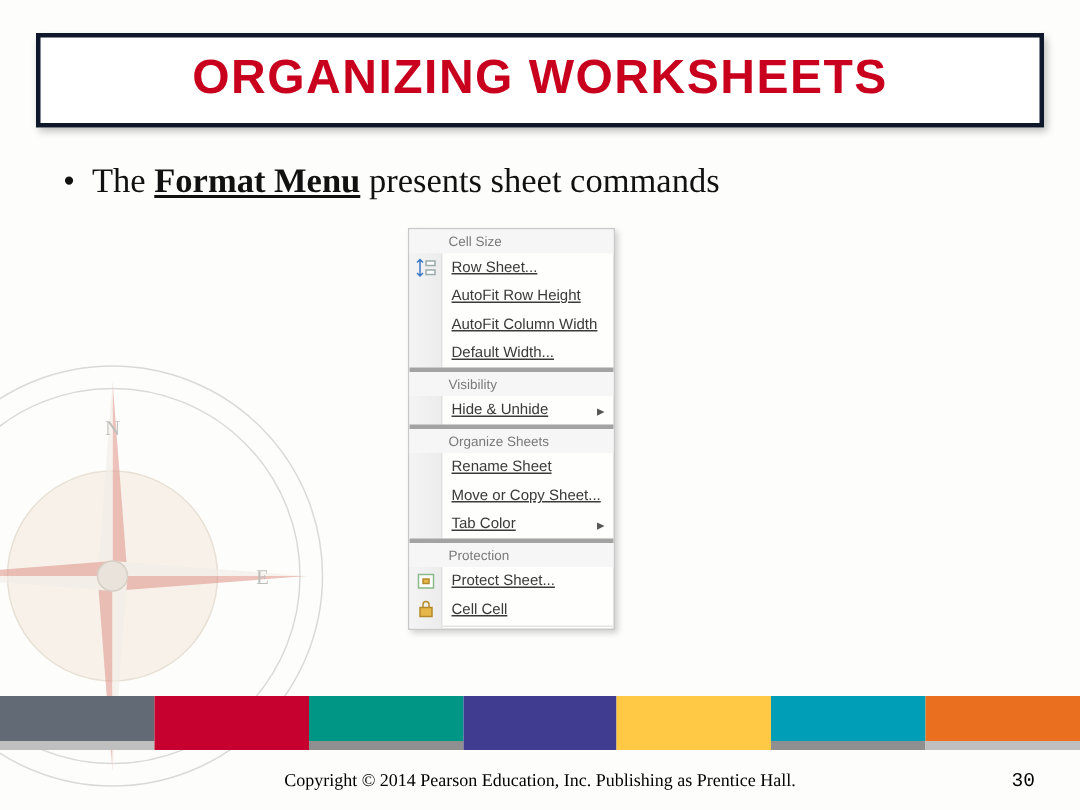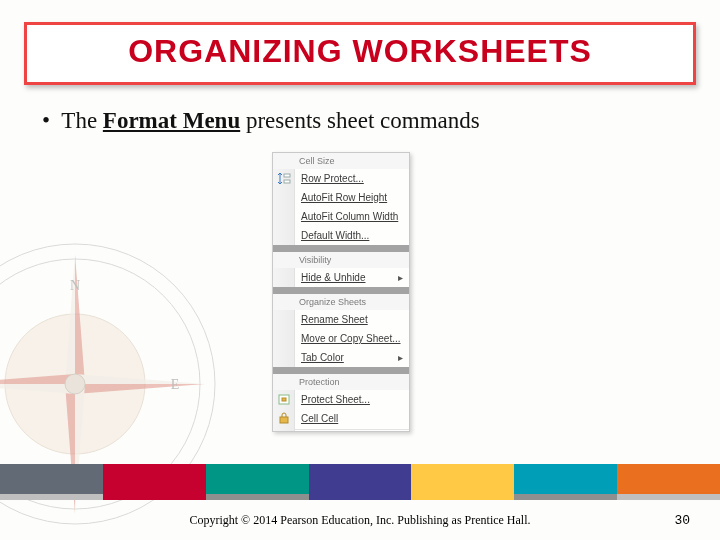--- a/index.html
+++ b/index.html
@@ -3,21 +3,21 @@
 <meta charset="utf-8">
 <style>
   * { margin: 0; padding: 0; box-sizing: border-box; }
   body { width: 720px; height: 540px; font-family: Georgia, serif; background: #fdfdfb; position: relative; overflow: hidden; }
 
   .title-box {
     position: absolute;
     top: 22px;
     left: 24px;
     right: 24px;
-    border: 3px solid #ef4444;
+    border: 3px solid #0f172a;
     background: #fff;
     padding: 8px 0 12px 0;
     text-align: center;
     box-shadow: 2px 3px 5px rgba(0,0,0,0.25);
   }
   .title-box .t {
     font-family: "Arial Black", Arial, sans-serif;
     font-weight: 900;
     font-size: 32px;
     color: #c8001e;
@@ -50,21 +50,21 @@
     position: absolute; left:0; top:0; bottom:0; width:22px;
     background: linear-gradient(to right,#f4f4f4,#ececec);
     border-right:1px solid #e1e1e1;
   }
   .menu .inner { position: relative; }
   .menu .hdr {
     padding: 3px 6px 3px 26px;
     color: #7a7a7a;
     font-size: 9px;
     background: #f6f6f6;
-    border-top: 7px solid #a3a3a3;
+    border-top: 3px solid #a3a3a3;
   }
   .menu .hdr:first-child { border-top:none; }
   .menu .item {
     position: relative;
     padding: 4px 6px 4px 28px;
     color: #3a3a3a;
     text-decoration: underline;
     white-space: nowrap;
   }
   .menu .arrow { position:absolute; right:6px; top:4px; color:#555; text-decoration:none; }
@@ -159,21 +159,21 @@
   <div class="inner">
     <div class="hdr">Cell Size</div>
     <div class="item">
       <span class="ico">
           <svg width="14" height="13">
             <path d="M3 1 L3 12 M1 3 L3 1 L5 3 M1 10 L3 12 L5 10" stroke="#3a78c6" fill="none" stroke-width="1"></path>
             <rect x="7" y="2" width="6" height="3" fill="#fff" stroke="#9aa"></rect>
             <rect x="7" y="8" width="6" height="3" fill="#fff" stroke="#9aa"></rect>
           </svg>
         </span>
-      <span>Row Protect...</span>
+      <span>Row Sheet...</span>
     </div>
     <div class="item"><span>AutoFit Row Height</span></div>
     <div class="item"><span>AutoFit Column Width</span></div>
     <div class="item"><span>Default Width...</span></div>
 
     <div class="hdr">Visibility</div>
     <div class="item">
       <span>Hide &amp; Unhide</span>
       <span class="arrow">▸</span>
     </div>

